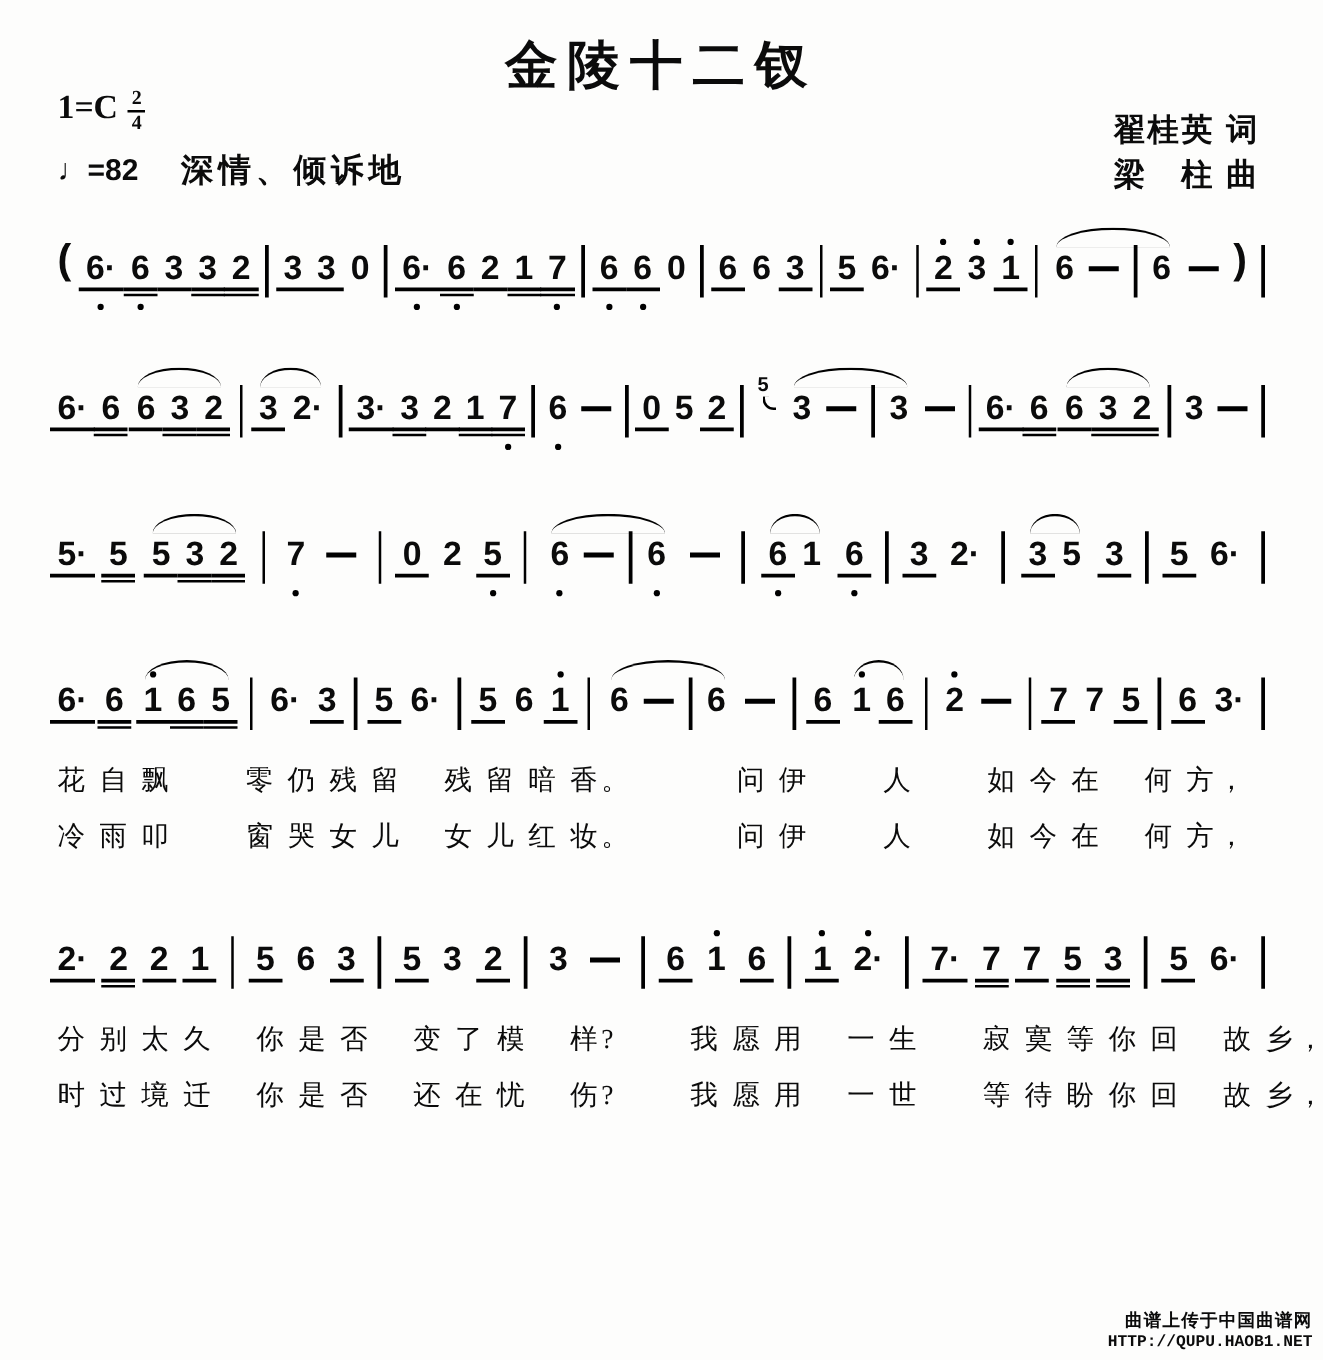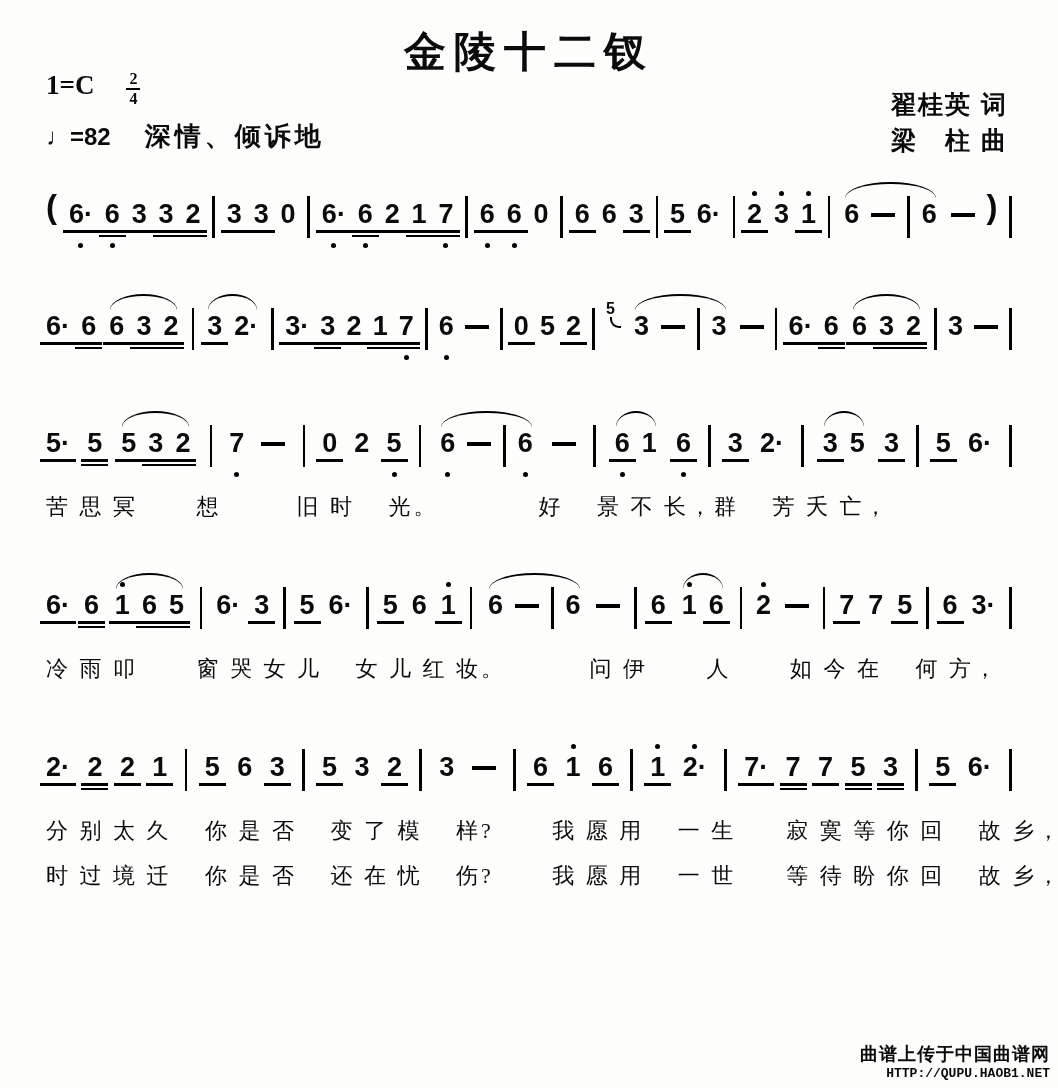--- a/index.html
+++ b/index.html
@@ -9,21 +9,21 @@
     font-family:"Liberation Sans",sans-serif;
   }
   .sheet{position:absolute;inset:0;padding:0 46px;box-sizing:border-box;}
   
   .header{position:relative;height:178px;}
   .title{
     text-align:center;padding-top:24px;font-size:42px;font-weight:700;
     letter-spacing:8px;font-family:"Liberation Serif",serif;
   }
   .meta{position:absolute;left:0;top:70px;}
-  .keytime{font-size:27px;font-weight:600;font-family:"Liberation Serif",serif;display:flex;align-items:flex-start;gap:24px;}
+  .keytime{font-size:27px;font-weight:600;font-family:"Liberation Serif",serif;display:flex;align-items:flex-start;}
   .frac{display:inline-flex;flex-direction:column;align-items:center;margin-left:8px;line-height:1;}
   .frac .num{font-size:16px;font-weight:700;border-bottom:2.5px solid #000;padding:1px 3px 1px;}
   .frac .den{font-size:16px;font-weight:700;padding-top:1px;}
   .tempo{margin-top:12px;font-size:24px;font-weight:600;display:flex;align-items:center;}
   .tempo .expr{font-size:26px;font-weight:700;margin-left:34px;letter-spacing:4px;}
   .credits{position:absolute;right:4px;top:86px;text-align:right;font-size:25px;font-weight:700;line-height:1.45;letter-spacing:2px;}
   
   #score{position:relative;}
   .sline{margin-bottom:30px;}
   .sline.gap-lg{margin-bottom:44px;}
@@ -45,21 +45,21 @@
     content:"";position:absolute;left:3px;right:3px;top:-6px;height:14px;
     border-top:2.5px solid #000;border-radius:50% 50% 0 0/100% 100% 0 0;
   }
   
   .lyric{
     font-size:22px;font-weight:500;letter-spacing:3px;white-space:pre;
     margin-top:9px;line-height:36px;font-family:"Liberation Serif",serif;
   }
   
   .watermark{position:absolute;right:8px;bottom:6px;text-align:right;font-weight:700;line-height:1.25;}
-  .wm1{font-size:18px;letter-spacing:1px;}
+  .wm1{font-size:14px;letter-spacing:1px;}
   .wm2{font-size:13px;font-family:"Liberation Mono",monospace;}
 </style>
 </head>
 <body>
 
 <div class="sheet">
   <div class="header">
     <div class="title">金陵十二钗</div>
     <div class="meta">
       <div class="keytime">
@@ -798,21 +798,20 @@
           <span class="tok">
             <span class="hiz"></span>
             <span class="dig">6·</span>
             <span class="uls"></span>
             <span class="loz"></span>
           </span>
           <span class="tok">
             <span class="barv"></span>
           </span>
         </div>
-        <div class="lyric">苦 思 冥　　 想　　　旧 时　 光。　　　　好　 景 不 长，群　 芳 夭 亡，</div>
       </div>
       <div class="sline gap-lg">
         <div class="noterow">
           <span class="tok">
             <span class="hiz"></span>
             <span class="dig">6·</span>
             <span class="uls">
               <i></i>
             </span>
             <span class="loz"></span>
@@ -1025,20 +1024,21 @@
           <span class="tok">
             <span class="hiz"></span>
             <span class="dig">3·</span>
             <span class="uls"></span>
             <span class="loz"></span>
           </span>
           <span class="tok">
             <span class="barv"></span>
           </span>
         </div>
+        <div class="lyric">花 自 飘　　 零 仍 残 留　 残 留 暗 香。　　　 问 伊　　 人　　 如 今 在　 何 方，</div>
         <div class="lyric">冷 雨 叩　　 窗 哭 女 儿　 女 儿 红 妆。　　　 问 伊　　 人　　 如 今 在　 何 方，</div>
       </div>
       <div class="sline gap-lg">
         <div class="noterow">
           <span class="tok">
             <span class="hiz"></span>
             <span class="dig">2·</span>
             <span class="uls">
               <i></i>
             </span>

